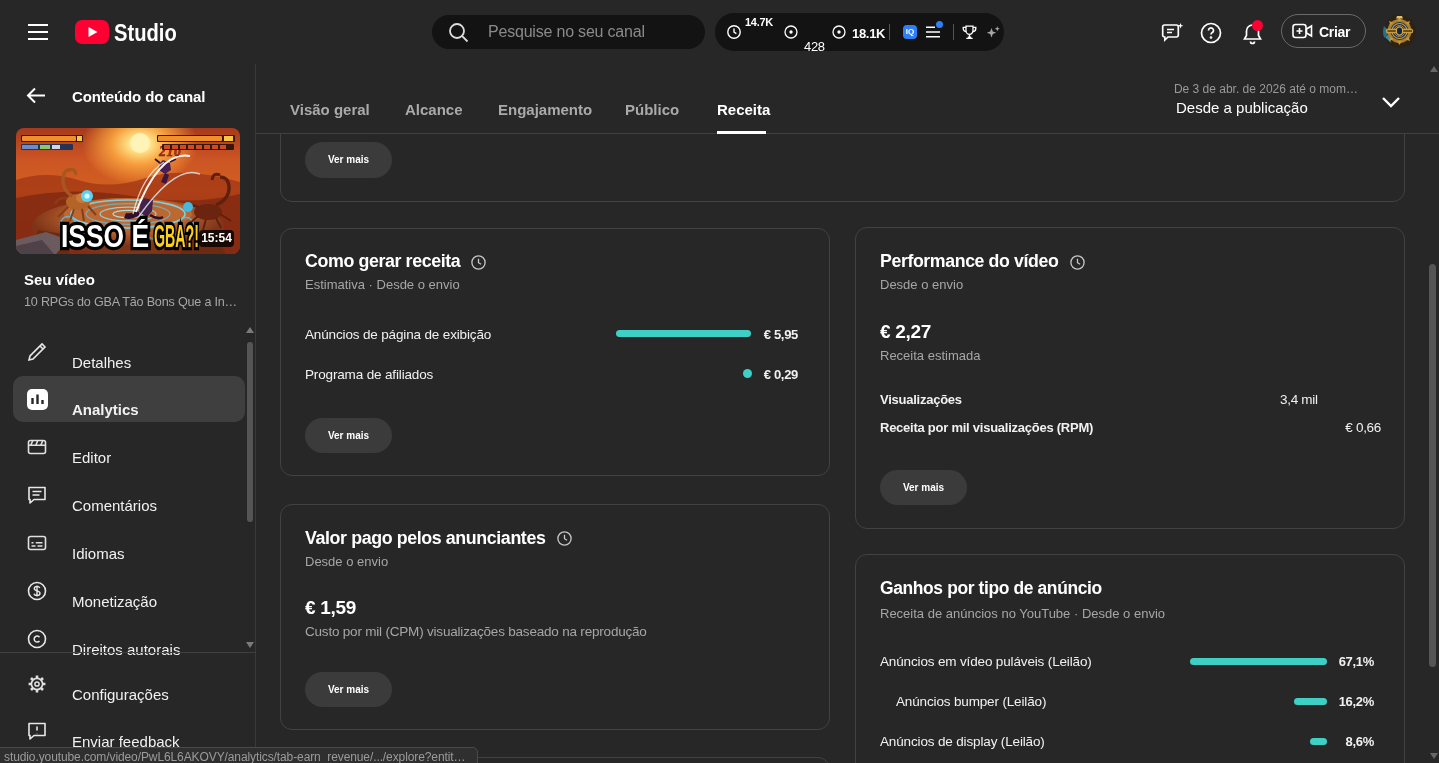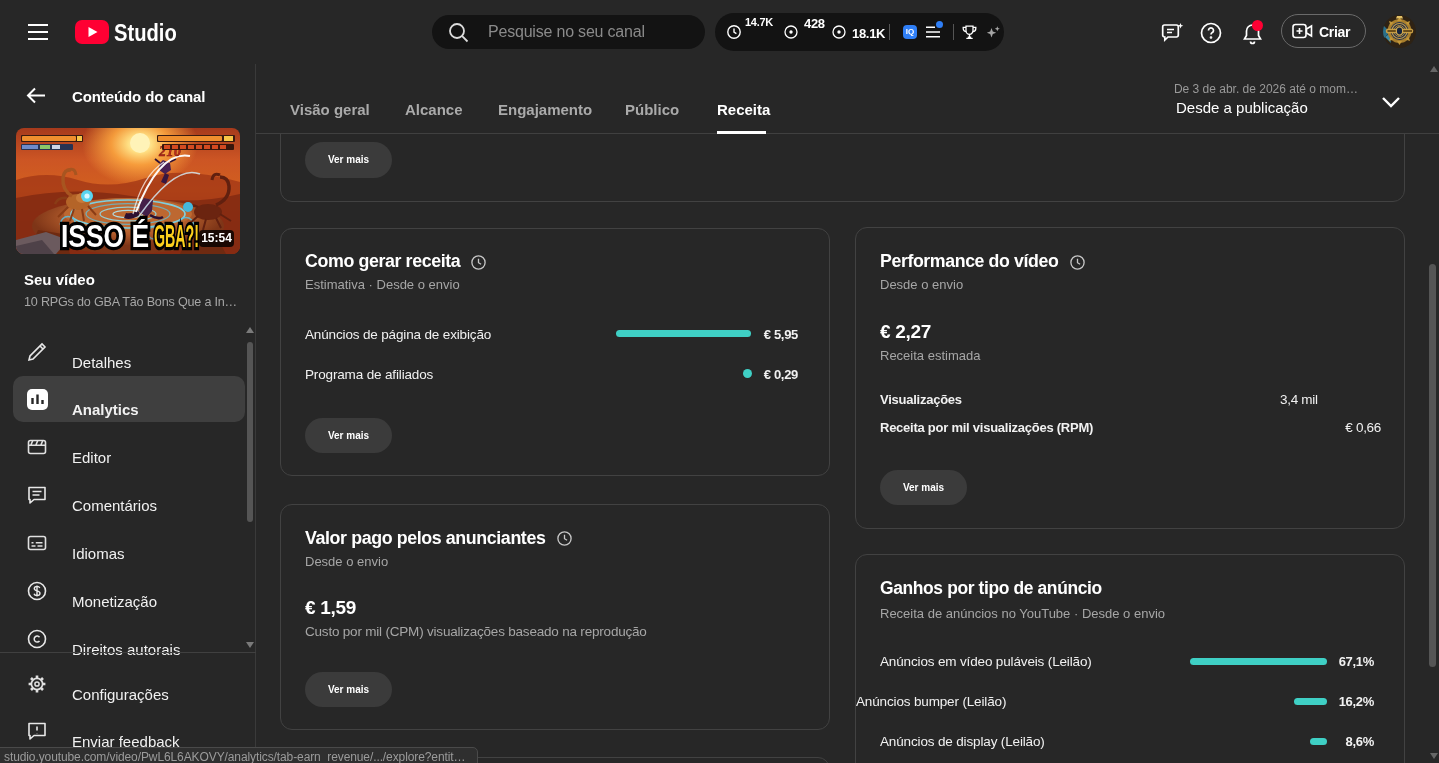--- a/index.html
+++ b/index.html
@@ -68,21 +68,21 @@
 <div class="abs rowlabel" style="left:880px; top:420px; font-weight:bold; font-size:13px; letter-spacing:-0.25px;">Receita por mil visualizações (RPM)</div>
 <div class="rowval" style="left:1280px; top:420px; width:101px; text-align:right; font-weight:normal; font-size:13.5px;">€ 0,66</div>
 <div class="vermais" style="left:880px; top:470px;">Ver mais</div>
 
 <div class="card" style="left:855px; top:554px; width:550px; height:250px;"></div>
 <div class="abs ctitle" style="left:880px; top:578px; transform:scaleX(0.97); transform-origin:0 0;">Ganhos por tipo de anúncio</div>
 <div class="abs csub" style="left:880px; top:606px;">Receita de anúncios no YouTube · Desde o envio</div>
 <div class="abs rowlabel" style="left:880px; top:654px;">Anúncios em vídeo puláveis (Leilão)</div>
 <div class="bar" style="left:1190px; top:658px; width:137px;"></div>
 <div class="rowval" style="left:1280px; top:654px; width:94px; text-align:right;">67,1%</div>
-<div class="abs rowlabel" style="left:856px; top:694px;">Anúncios bumper (Leilão)</div>
+<div class="abs rowlabel" style="left:896px; top:694px;">Anúncios bumper (Leilão)</div>
 <div class="bar" style="left:1294px; top:698px; width:33px;"></div>
 <div class="rowval" style="left:1280px; top:694px; width:94px; text-align:right;">16,2%</div>
 <div class="abs rowlabel" style="left:880px; top:734px;">Anúncios de display (Leilão)</div>
 <div class="bar" style="left:1310px; top:738px; width:17px;"></div>
 <div class="rowval" style="left:1280px; top:734px; width:94px; text-align:right;">8,6%</div>
 
 <div class="abs" style="left:256px; top:64px; width:1183px; height:70px; background:#272727; border-bottom:1px solid #404040;"></div>
 <div class="abs" id="tabs" style="top:101px; left:0; font-size:15px; font-weight:bold; color:#aaa;">
   <span class="abs" style="left:290px;">Visão geral</span>
   <span class="abs" style="left:405px;">Alcance</span>
@@ -118,21 +118,21 @@
 <div class="abs" style="left:715px; top:13px; width:289px; height:38px; border-radius:19px; background:#131313;"></div>
 <svg class="abs" style="left:727px; top:25px;" width="14" height="14" viewBox="0 0 14 14" fill="none" stroke="#fff" stroke-width="1.4">
       <circle cx="7" cy="7" r="6.2"></circle>
       <path d="M7 3.5v3.7l2.4 1.4"></path>
     </svg>
 <div class="abs" style="left:745px; top:16px; font-size:11px; font-weight:bold; color:#fff; letter-spacing:-0.3px;">14.7K</div>
 <svg class="abs" style="left:784px; top:25px;" width="14" height="14" viewBox="0 0 14 14" fill="none" stroke="#fff" stroke-width="1.3">
       <circle cx="7" cy="7" r="6"></circle>
       <circle cx="7" cy="7" r="1.7" fill="#fff" stroke="none"></circle>
     </svg>
-<div class="abs" style="left:804px; top:16px; font-size:13px; font-weight:bold; color:#fff; letter-spacing:-0.3px;">428</div>
+<div class="abs" style="left:804px; top:39px; font-size:13px; font-weight:normal; color:#fff; letter-spacing:-0.3px;">428</div>
 <svg class="abs" style="left:832px; top:25px;" width="14" height="14" viewBox="0 0 14 14" fill="none" stroke="#fff" stroke-width="1.3">
       <circle cx="7" cy="7" r="6"></circle>
       <circle cx="7" cy="7" r="1.7" fill="#fff" stroke="none"></circle>
     </svg>
 <div class="abs" style="left:852px; top:25.5px; font-size:13px; font-weight:bold; color:#fff; letter-spacing:-0.3px;">18.1K</div>
 <div class="abs" style="left:889px; top:24px; width:1px; height:16px; background:#555;"></div>
 <div class="abs" style="left:903px; top:25px; width:14px; height:14px; background:#2f7ff7; border-radius:4px;"></div>
 <div class="abs" style="left:903px; top:26px; width:14px; font-size:8px; font-weight:bold; color:#fff; text-align:center; line-height:12px;">IQ</div>
 <svg class="abs" style="left:926px; top:26px;" width="15" height="12" viewBox="0 0 15 12" stroke="#fff" stroke-width="1.6">
       <path d="M0 1.2h9M0 6h14M0 10.8h14"></path>

